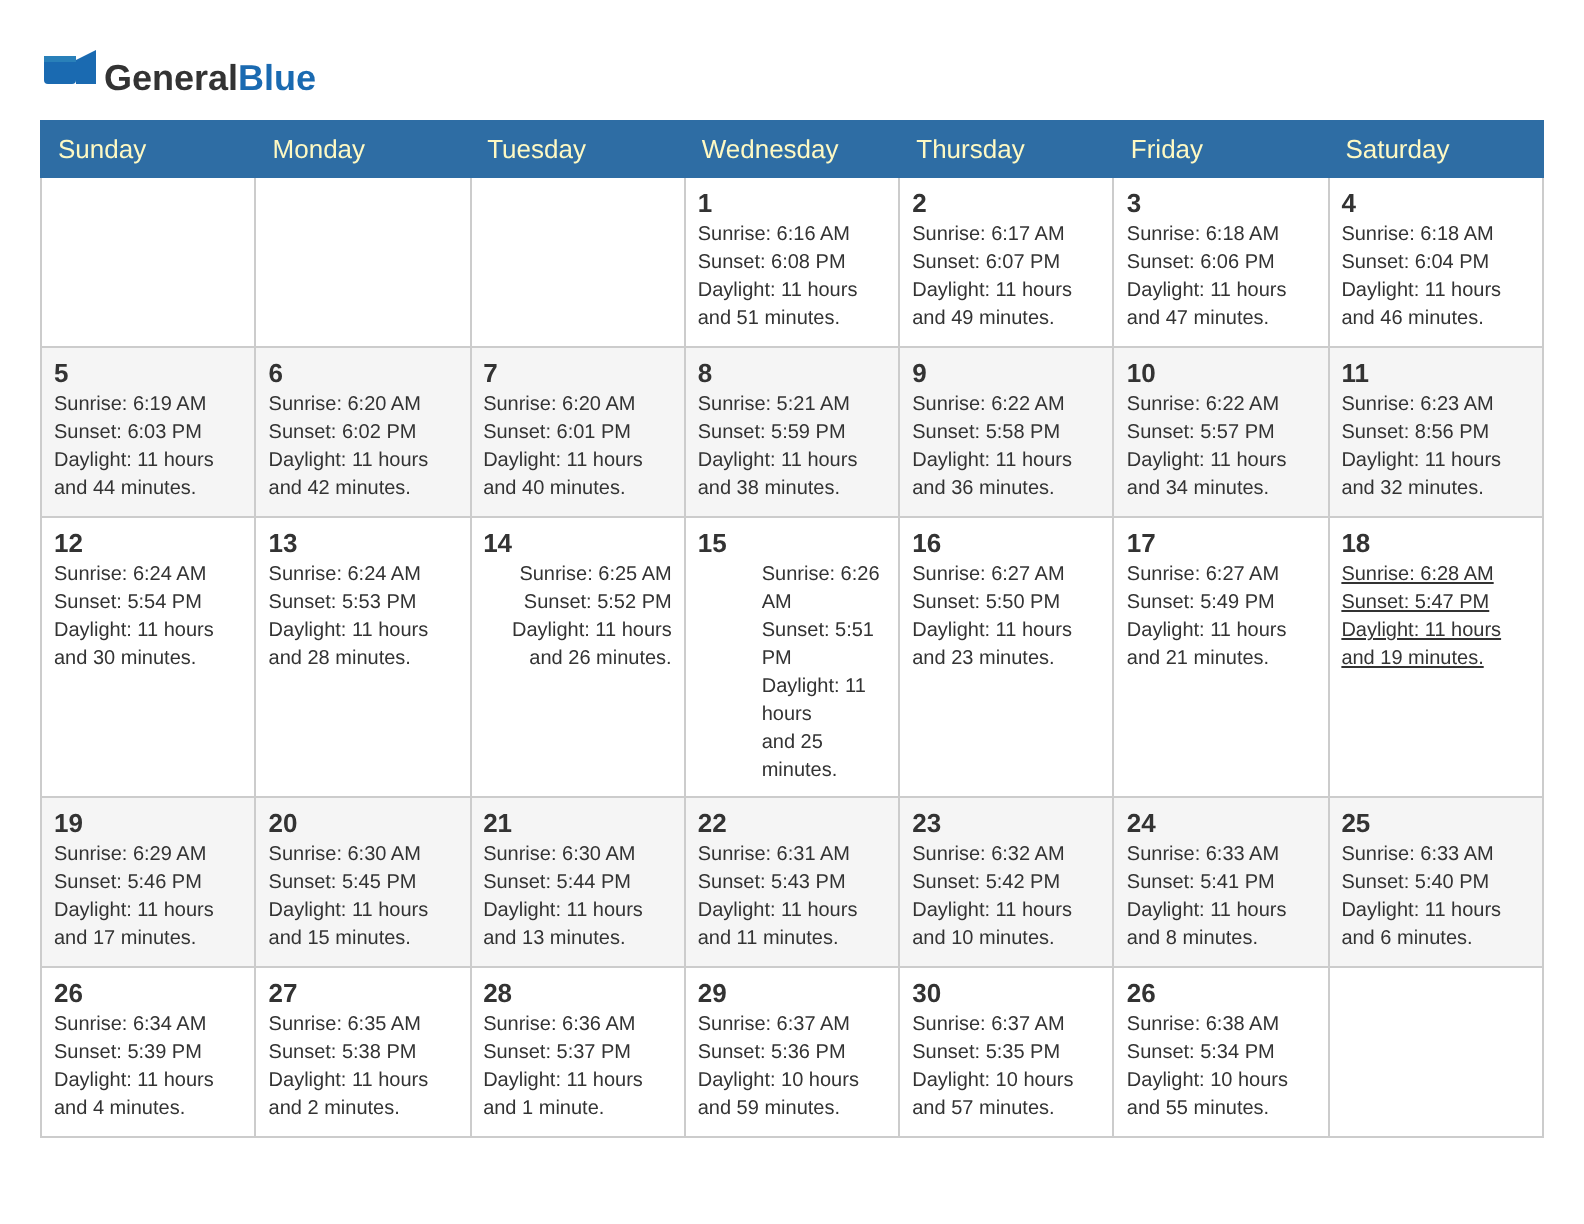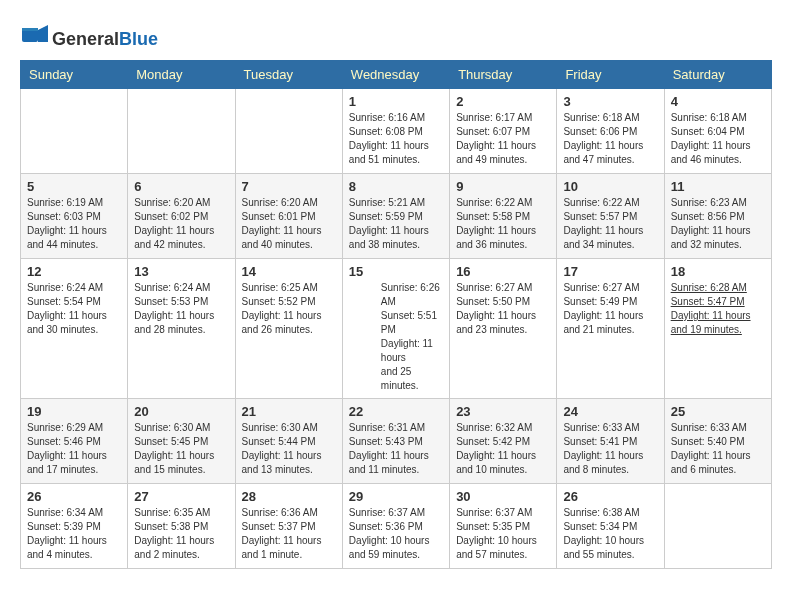--- a/index.html
+++ b/index.html
@@ -215,21 +215,21 @@
         </td>
         <td>
           <span class="day-number">13</span>
           <div class="day-info" style="white-space: pre-line;">Sunrise: 6:24 AM
 Sunset: 5:53 PM
 Daylight: 11 hours
 and 28 minutes.</div>
         </td>
         <td>
           <span class="day-number">14</span>
-          <div class="day-info" style="white-space: pre-line;">Sunrise: 6:25 AM
+          <div class="day-info" style="white-space: pre-line; text-align: right;">Sunrise: 6:25 AM
 Sunset: 5:52 PM
 Daylight: 11 hours
 and 26 minutes.</div>
         </td>
         <td>
           <span class="day-number">15</span>
           <div class="day-info" style="white-space: pre-line; margin-left: 32px;">Sunrise: 6:26 AM
 Sunset: 5:51 PM
 Daylight: 11 hours
 and 25 minutes.</div>

